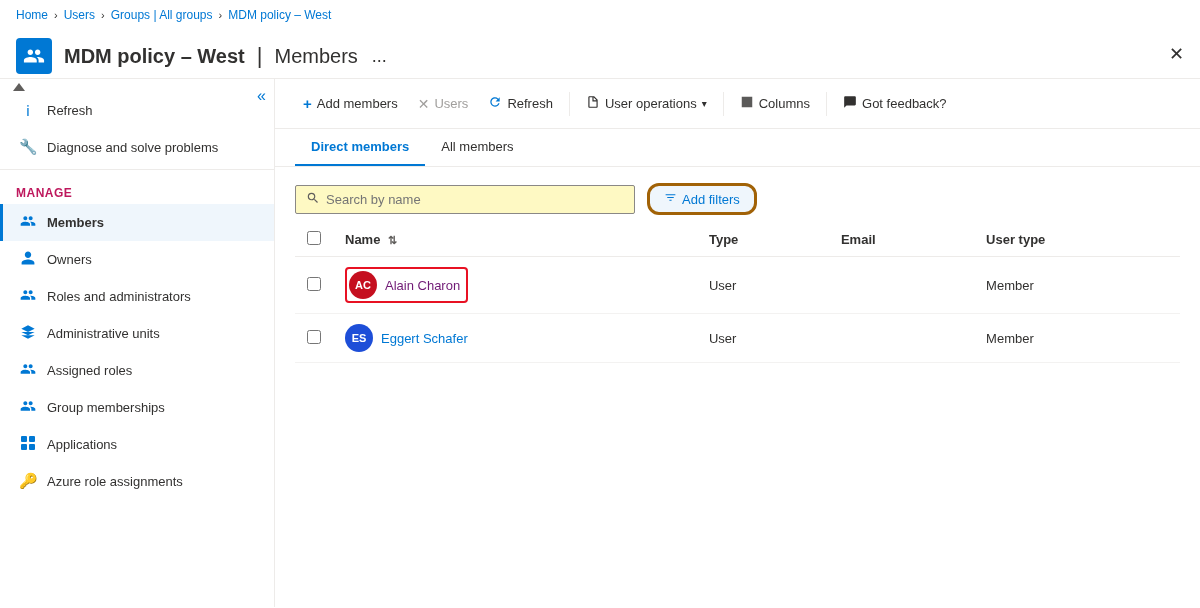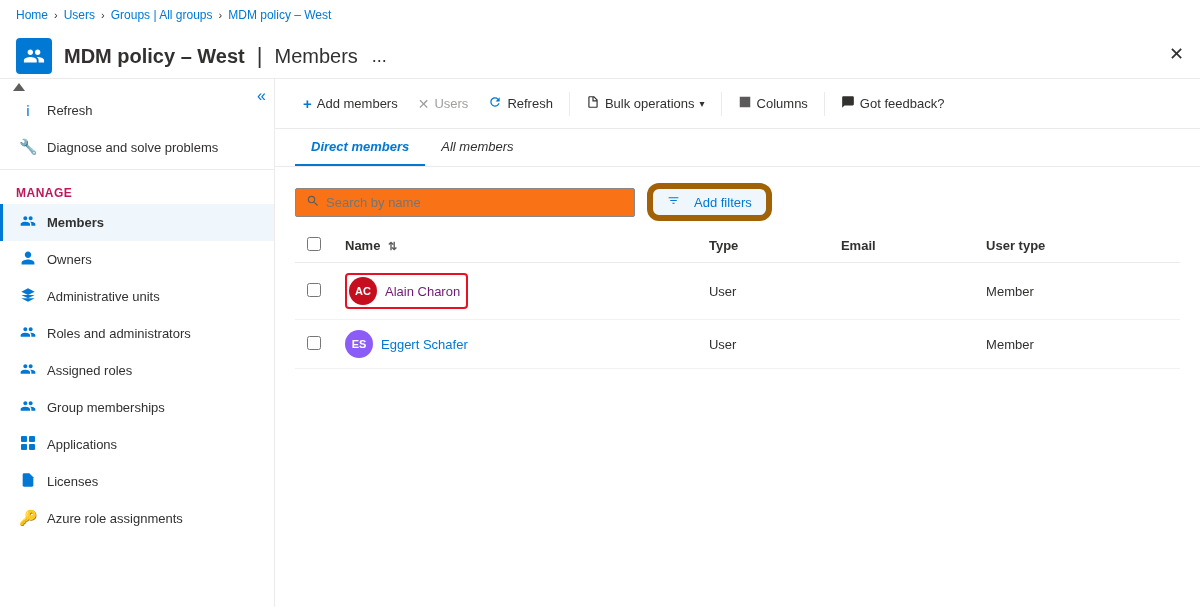--- a/index.html
+++ b/index.html
@@ -83,44 +83,43 @@
 
     
     .tabs {
       display: flex; gap: 0; padding: 0 20px;
       border-bottom: 1px solid #edebe9;
     }
     .tab {
       padding: 10px 16px; cursor: pointer; font-size: 13px;
       color: #323130; border-bottom: 2px solid transparent;
       font-weight: 400;
-      font-style: italic;
     }
     .tab.active {
       color: #0078d4; border-bottom: 2px solid #0078d4; font-weight: 600;
     }
 
     
     .search-bar {
       display: flex; align-items: center; gap: 12px;
       padding: 16px 20px 8px 20px;
     }
     .search-input-wrap {
       display: flex; align-items: center; gap: 6px;
       border: 1px solid #8a8886; border-radius: 2px;
-      padding: 5px 10px; width: 340px; background: #f97316;
+      padding: 5px 10px; width: 340px; background: #fef9c3;
     }
     .search-input-wrap input {
       border: none; outline: none; font-size: 13px;
       color: #323130; width: 100%; background: transparent;
     }
     .search-icon { color: #605e5c; font-size: 13px; }
     .filter-btn {
-      display: flex; align-items: center; gap: 14px;
-      background: #eff6fc; border: 6px solid #a16207; border-radius: 12px;
+      display: flex; align-items: center; gap: 5px;
+      background: #eff6fc; border: 3px solid #a16207; border-radius: 12px;
       padding: 5px 14px; cursor: pointer; color: #0078d4; font-size: 13px;
     }
 
     
     .table-wrap { padding: 0 20px; }
     .data-table { width: 100%; border-collapse: collapse; }
     .data-table th {
       text-align: left; font-size: 13px; font-weight: 600;
       padding: 8px 12px; border-bottom: 1px solid #edebe9;
       color: #323130; white-space: nowrap;
@@ -210,32 +209,32 @@
       <span class="item-icon">
         <svg width="16" height="16" viewBox="0 0 24 24" fill="#0078d4">
           <path d="M12 12c2.7 0 4.8-2.1 4.8-4.8S14.7 2.4 12 2.4 7.2 4.5 7.2 7.2 9.3 12 12 12zm0 2.4c-3.2 0-9.6 1.6-9.6 4.8v2.4h19.2v-2.4c0-3.2-6.4-4.8-9.6-4.8z"></path>
         </svg>
       </span>
       <span>Owners</span>
     </div>
     <div class="sidebar-item">
       <span class="item-icon">
         <svg width="16" height="16" viewBox="0 0 24 24" fill="#0078d4">
+          <path d="M16 11c1.66 0 2.99-1.34 2.99-3S17.66 5 16 5c-1.66 0-3 1.34-3 3s1.34 3 3 3zm-8 0c1.66 0 2.99-1.34 2.99-3S9.66 5 8 5C6.34 5 5 6.34 5 8s1.34 3 3 3zm0 2c-2.33 0-7 1.17-7 3.5V19h14v-2.5c0-2.33-4.67-3.5-7-3.5zm8 0c-.29 0-.62.02-.97.05 1.16.84 1.97 1.97 1.97 3.45V19h6v-2.5c0-2.33-4.67-3.5-7-3.5z"></path>
+        </svg>
+      </span>
+      <span>Roles and administrators</span>
+    </div>
+    <div class="sidebar-item">
+      <span class="item-icon">
+        <svg width="16" height="16" viewBox="0 0 24 24" fill="#0078d4">
           <path d="M12 2L2 7l10 5 10-5-10-5zM2 17l10 5 10-5M2 12l10 5 10-5"></path>
         </svg>
       </span>
       <span>Administrative units</span>
-    </div>
-    <div class="sidebar-item">
-      <span class="item-icon">
-        <svg width="16" height="16" viewBox="0 0 24 24" fill="#0078d4">
-          <path d="M16 11c1.66 0 2.99-1.34 2.99-3S17.66 5 16 5c-1.66 0-3 1.34-3 3s1.34 3 3 3zm-8 0c1.66 0 2.99-1.34 2.99-3S9.66 5 8 5C6.34 5 5 6.34 5 8s1.34 3 3 3zm0 2c-2.33 0-7 1.17-7 3.5V19h14v-2.5c0-2.33-4.67-3.5-7-3.5zm8 0c-.29 0-.62.02-.97.05 1.16.84 1.97 1.97 1.97 3.45V19h6v-2.5c0-2.33-4.67-3.5-7-3.5z"></path>
-        </svg>
-      </span>
-      <span>Roles and administrators</span>
     </div>
     <div class="sidebar-item">
       <span class="item-icon">
         <svg width="16" height="16" viewBox="0 0 24 24" fill="#0078d4">
           <path d="M16 11c1.66 0 2.99-1.34 2.99-3S17.66 5 16 5c-1.66 0-3 1.34-3 3s1.34 3 3 3zm-8 0c1.66 0 2.99-1.34 2.99-3S9.66 5 8 5C6.34 5 5 6.34 5 8s1.34 3 3 3zm0 2c-2.33 0-7 1.17-7 3.5V19h14v-2.5c0-2.33-4.67-3.5-7-3.5zm8 0c-.29 0-.62.02-.97.05 1.16.84 1.97 1.97 1.97 3.45V19h6v-2.5c0-2.33-4.67-3.5-7-3.5z"></path>
         </svg>
       </span>
       <span>Assigned roles</span>
     </div>
     <div class="sidebar-item">
@@ -251,28 +250,20 @@
         <svg width="16" height="16" viewBox="0 0 16 16" fill="#0078d4">
           <rect x="1" y="1" width="6" height="6" rx="1"></rect>
           <rect x="9" y="1" width="6" height="6" rx="1"></rect>
           <rect x="1" y="9" width="6" height="6" rx="1"></rect>
           <rect x="9" y="9" width="6" height="6" rx="1"></rect>
         </svg>
       </span>
       <span>Applications</span>
     </div>
     <div class="sidebar-item">
-      <span class="item-icon">
-        <svg width="16" height="16" viewBox="0 0 24 24" fill="#0078d4">
-          <path d="M14 2H6a2 2 0 0 0-2 2v16a2 2 0 0 0 2 2h12a2 2 0 0 0 2-2V8l-6-6z"></path>
-        </svg>
-      </span>
-      <span>Licenses</span>
-    </div>
-    <div class="sidebar-item">
       <span class="item-icon" style="color:#f7b900;">🔑</span>
       <span>Azure role assignments</span>
     </div>
   </div>
 
   <div class="main">
 
     <div class="toolbar">
       <button class="toolbar-btn">
         <span style="font-size:15px;color:#0078d4;font-weight:bold;">+</span>
@@ -290,21 +281,21 @@
         </span>
         <span>Refresh</span>
       </button>
       <div class="toolbar-sep"></div>
       <button class="toolbar-btn">
         <span>
           <svg width="14" height="14" viewBox="0 0 24 24" fill="#323130">
             <path d="M14 2H6c-1.1 0-2 .9-2 2v16c0 1.1.9 2 2 2h12c1.1 0 2-.9 2-2V8l-6-6zm-1 2l5 5h-5V4zM6 20V4h5v7h7v9H6z"></path>
           </svg>
         </span>
-        <span>Bulk operations</span>
+        <span>User operations</span>
         <span class="chevron">▾</span>
       </button>
       <div class="toolbar-sep"></div>
       <button class="toolbar-btn">
         <span>
           <svg width="14" height="14" viewBox="0 0 24 24" fill="#323130">
             <path d="M3 3h6v18H3zm6 0h6v18H9zm6 0h6v18h-6z" opacity=".8"></path>
           </svg>
         </span>
         <span>Columns</span>
@@ -372,21 +363,21 @@
                 </div>
               </td>
               <td>User</td>
               <td></td>
               <td>Member</td>
             </tr>
             <tr>
               <td class="checkbox-col"><input type="checkbox" style=""></td>
               <td>
                 <div class="name-cell">
-                  <div class="avatar" style="background: #8b5cf6;">ES</div>
+                  <div class="avatar" style="background: #1d4ed8;">ES</div>
                   <span style="cursor: pointer; color: rgb(0, 120, 212);">Eggert Schafer</span>
                 </div>
               </td>
               <td>User</td>
               <td></td>
               <td>Member</td>
             </tr>
           </tbody>
       </table>
     </div>

